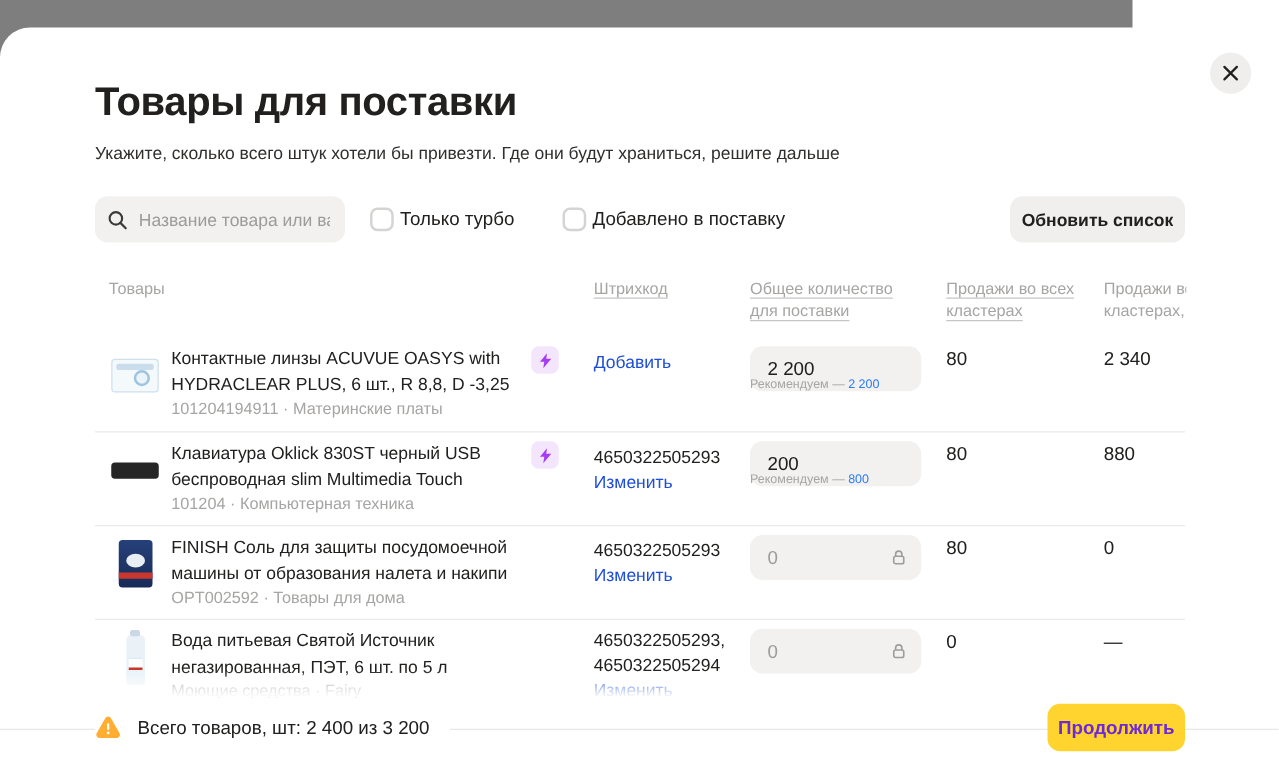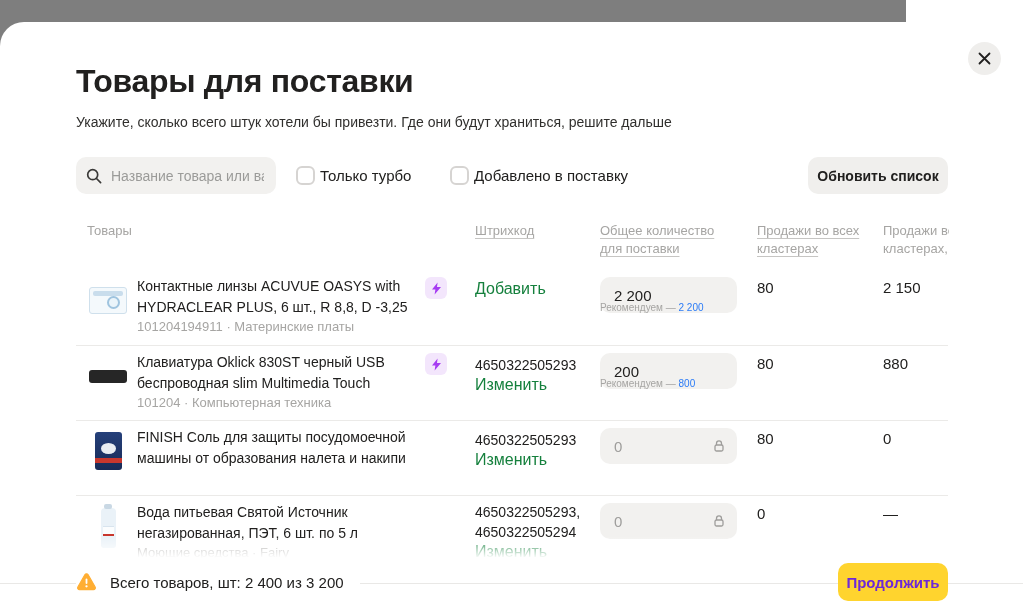--- a/index.html
+++ b/index.html
@@ -32,21 +32,21 @@
   
   .row{position:absolute;left:0;width:1023px;height:75px;}
   .divider{position:absolute;left:76px;width:872px;height:1px;background:#EBEAE8;}
   .ptitle{position:absolute;left:137px;top:6px;width:285px;font-size:14px;line-height:21px;color:#21201F;}
   .psku{position:absolute;left:137px;top:49px;font-size:13px;color:#A6A5A3;white-space:nowrap;}
   .thumbwrap{position:absolute;left:87px;top:4px;width:42px;height:52px;display:flex;
     align-items:center;justify-content:center;}
   .turbo{position:absolute;left:425px;top:7px;width:22px;height:22px;border-radius:6px;background:#F3E6FC;
     display:flex;align-items:center;justify-content:center;}
   .bc{position:absolute;left:475px;top:9px;width:112px;font-size:14px;line-height:20px;color:#21201F;}
-  .link{color:#15803d;font-size:16px;text-decoration:none;cursor:pointer;}
+  .link{color:#1d4ed8;font-size:14px;text-decoration:none;cursor:pointer;}
   .qtybox{position:absolute;left:600px;top:7px;width:137px;height:36px;background:#F2F1EF;
     border-radius:10px;}
   .qtybox input{position:absolute;left:0;top:0;width:100%;height:100%;border:none;background:transparent;
     outline:none;font-size:15px;color:#21201F;padding:0 34px 0 14px;box-sizing:border-box;font-family:inherit;}
   .qtybox.locked input{color:#9E9D9B;}
   .qtybox .lock{position:absolute;right:11px;top:11px;}
   .rec{position:absolute;left:600px;top:32px;font-size:10px;color:#A6A5A3;white-space:nowrap;}
   .rec .val{color:#2B7BF6;cursor:pointer;}
   .stock{position:absolute;left:757px;top:9px;font-size:15px;color:#21201F;}
   .sales{position:absolute;left:883px;top:9px;font-size:15px;color:#21201F;}
@@ -138,21 +138,21 @@
       </div>
       <div class="bc"><a class="link">Добавить</a></div>
       <div class="qtybox">
         <input value="2 200" style="">
       </div>
       <div class="rec">
         <span>Рекомендуем —</span>
         <span class="val">2 200</span>
       </div>
       <div class="stock">80</div>
-      <div class="sales">2 150</div>
+      <div class="sales">2 340</div>
     </div>
     <div class="divider" style="top:323px;"></div>
 
     <div class="row" style="top:324px;">
       <div class="thumbwrap">
           <div class="th-keyb"></div>
         </div>
       <div class="ptitle">Клавиатура Oklick 830ST черный USB беспроводная slim Multimedia Touch</div>
       <div class="psku">101204 · Компьютерная техника</div>
       <div class="turbo">
@@ -174,20 +174,21 @@
       <div class="stock">80</div>
       <div class="sales">880</div>
     </div>
     <div class="divider" style="top:398px;"></div>
 
     <div class="row" style="top:399px;">
       <div class="thumbwrap">
           <div class="th-finish"></div>
         </div>
       <div class="ptitle">FINISH Соль для защиты посудомоечной машины от образования налета и накипи</div>
+      <div class="psku">OPT002592 · Товары для дома</div>
       <div class="bc">
         <div>4650322505293</div>
         <a class="link">Изменить</a>
       </div>
       <div class="qtybox locked">
         <input disabled="" value="0" style="">
         <svg class="lock" width="14" height="14" viewBox="0 0 14 14">
           <path d="M4.5 6 V4.4 a2.5 2.5 0 0 1 5 0 V6" stroke="#9E9D9B" stroke-width="1.3" fill="none"></path>
           <rect x="3" y="6" width="8" height="6" rx="1.5" stroke="#9E9D9B" stroke-width="1.3" fill="none"></rect>
         </svg>

